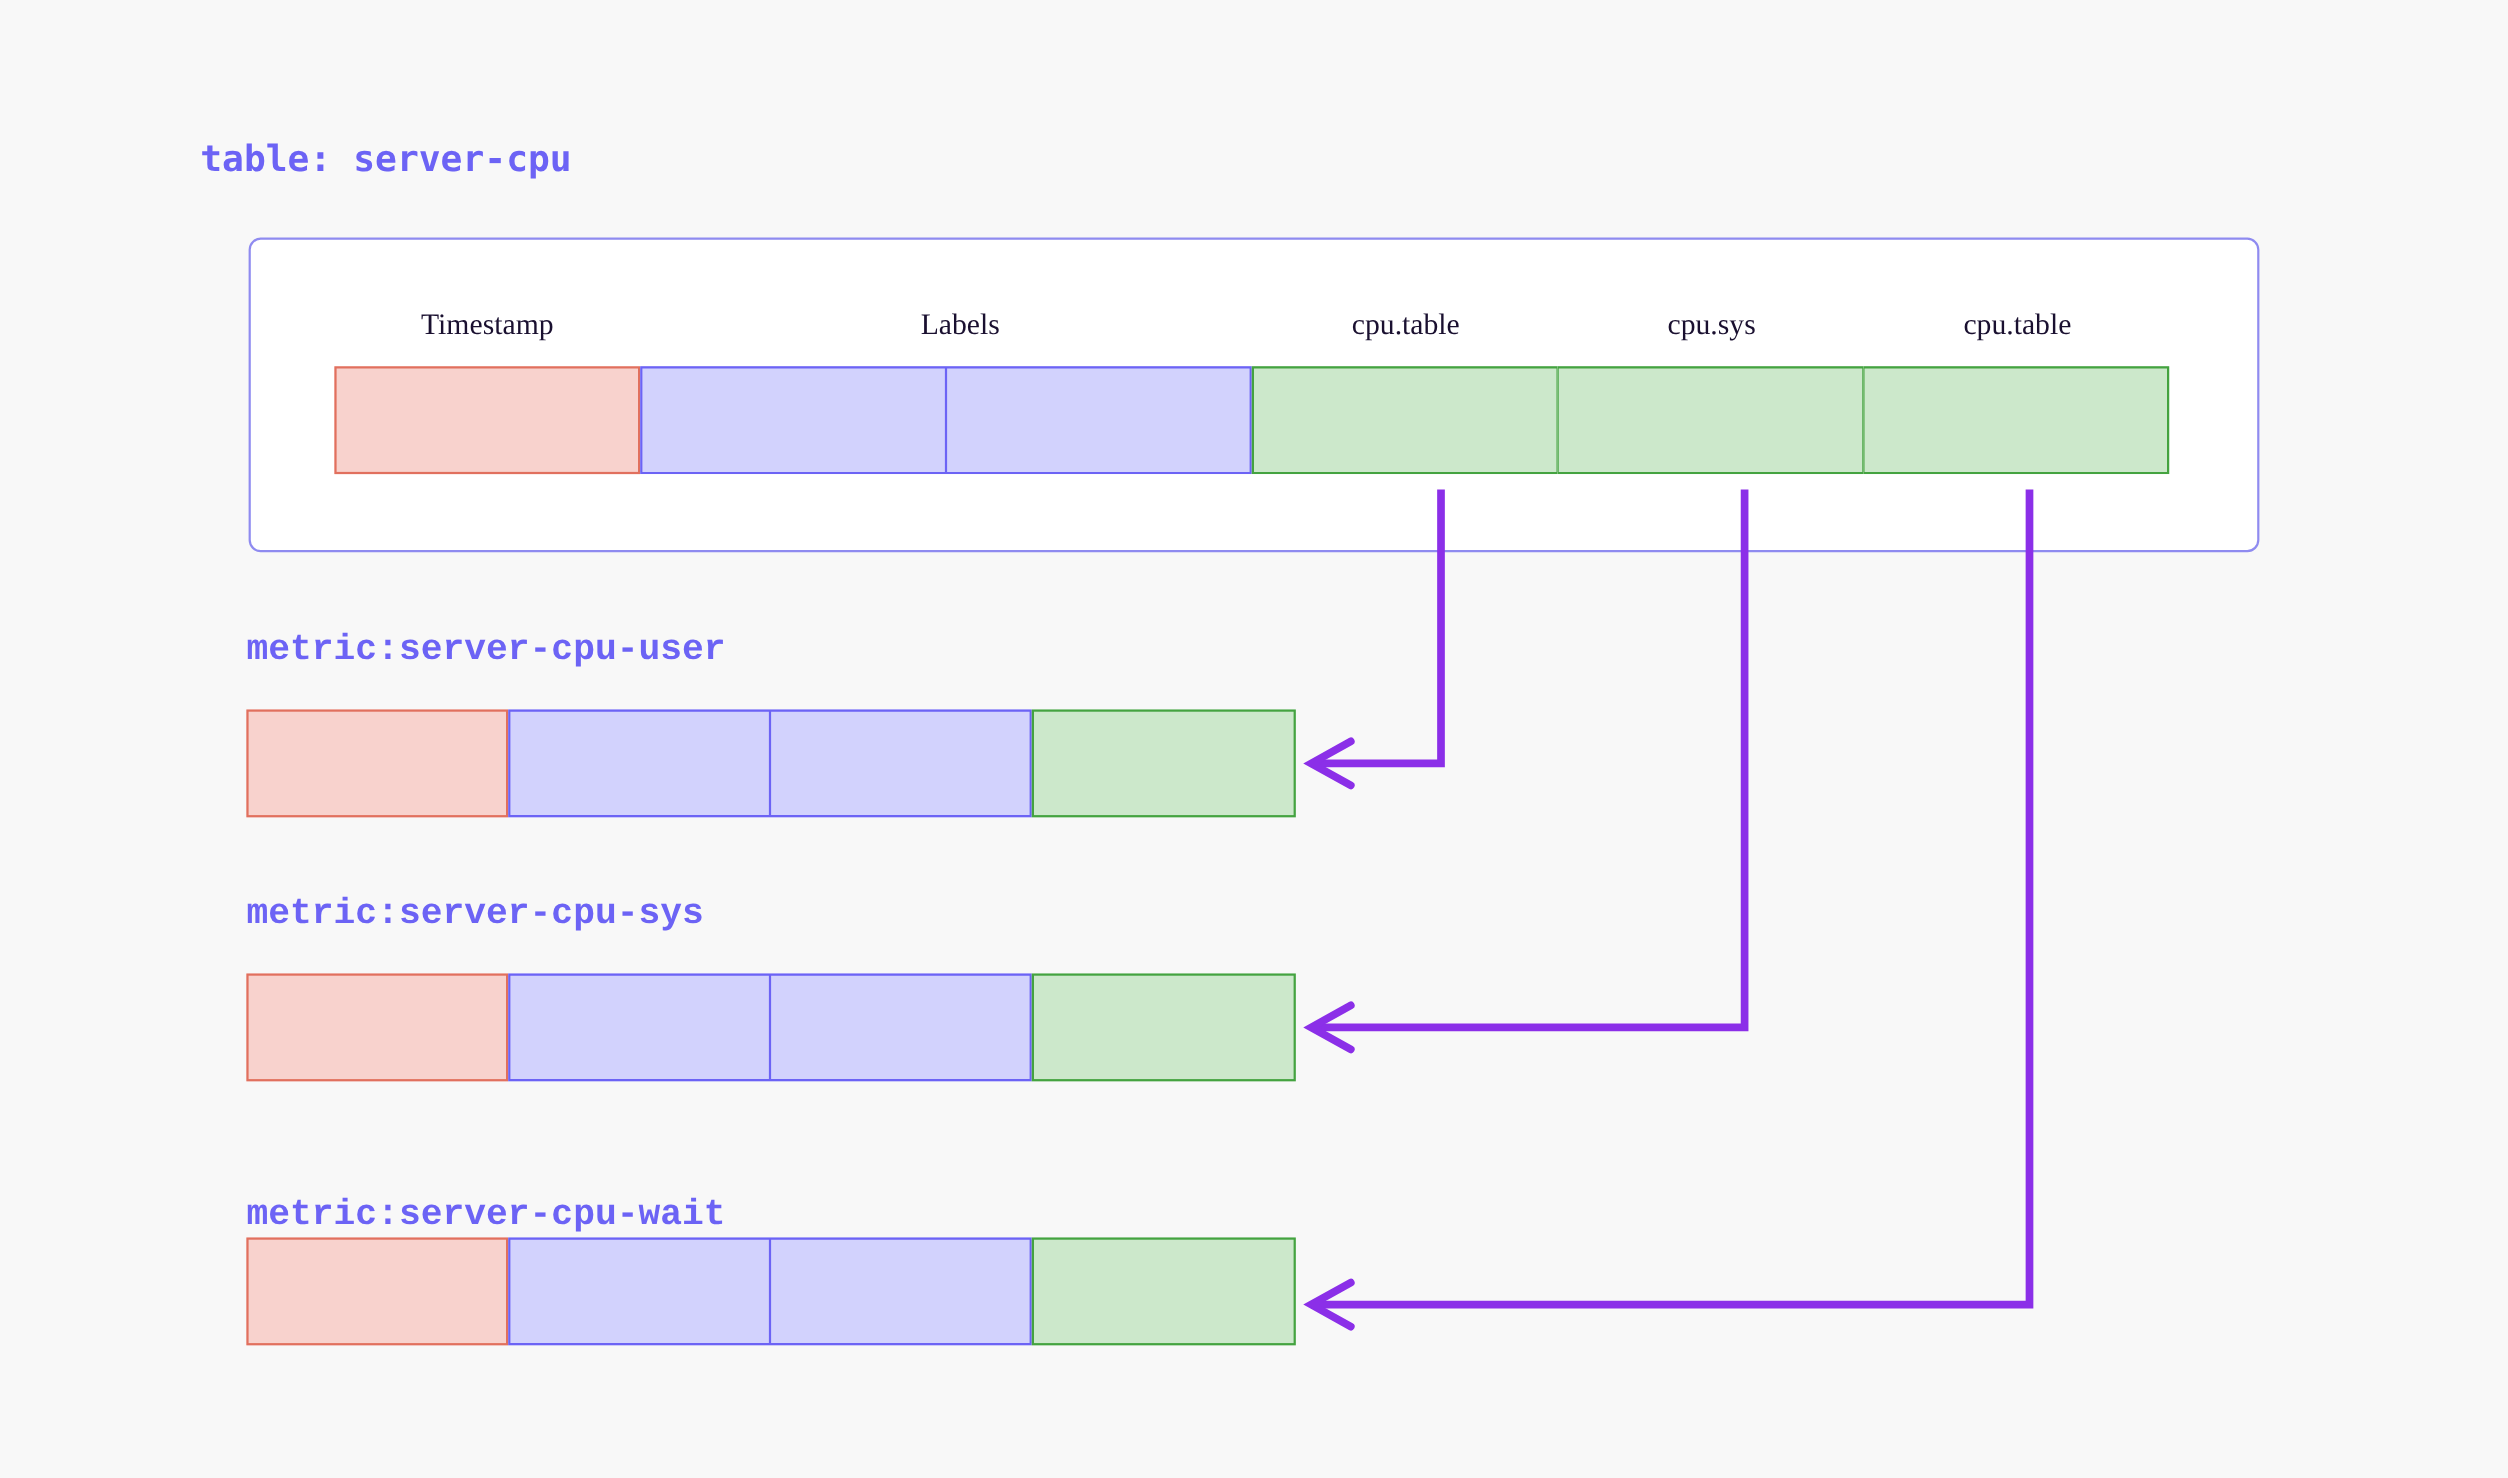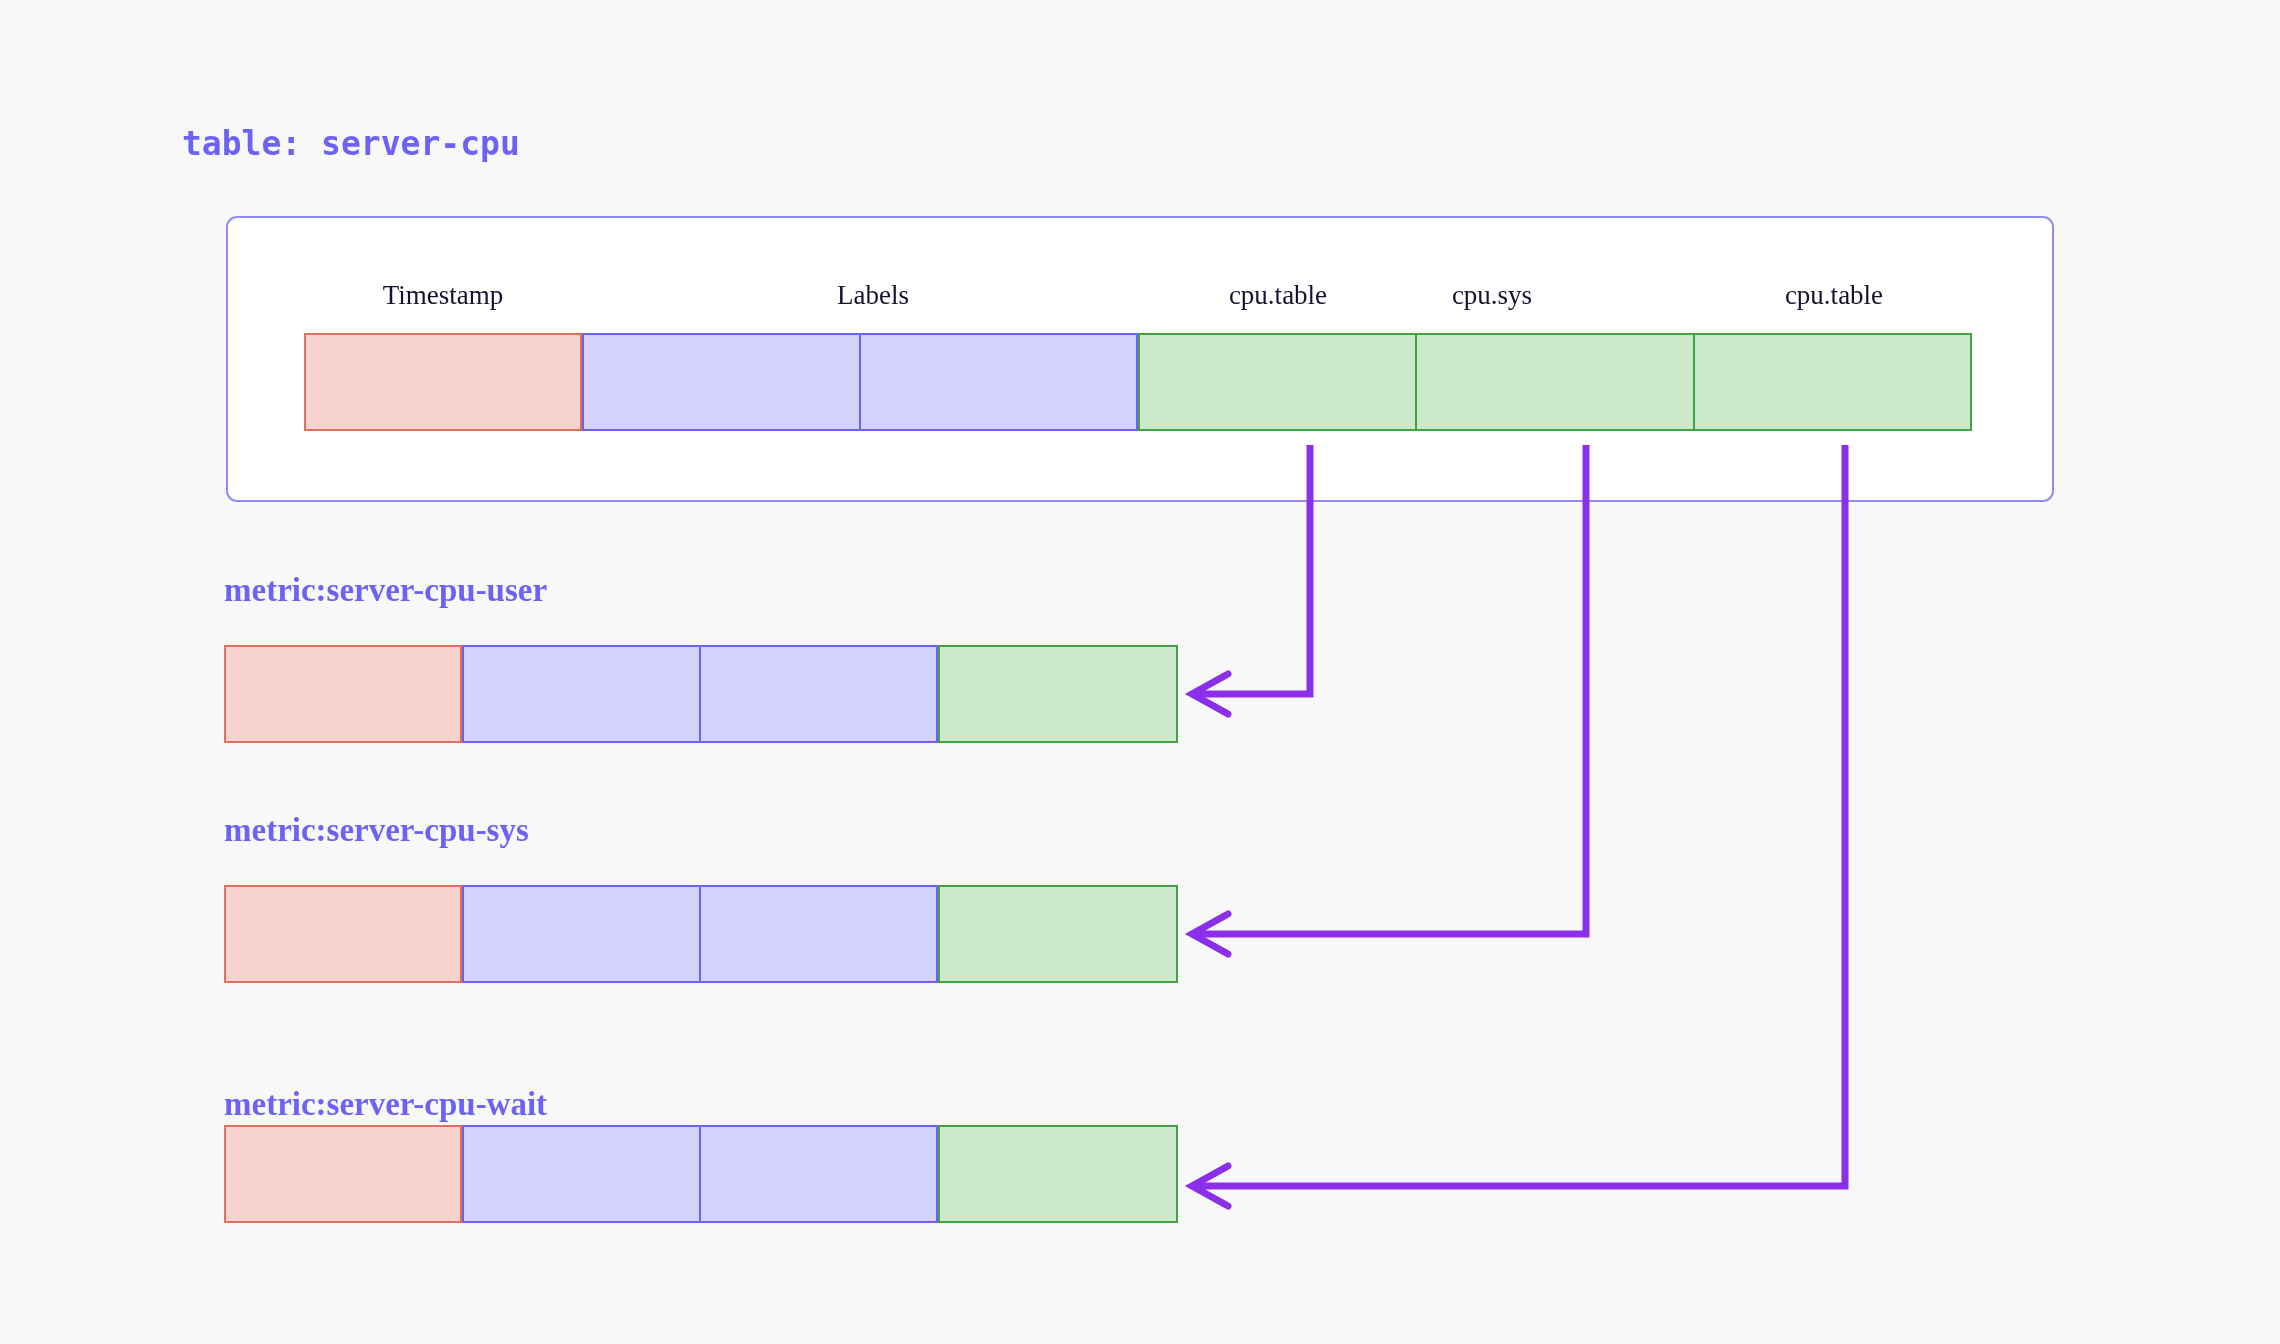--- a/index.html
+++ b/index.html
@@ -86,21 +86,21 @@
     border: 2px solid #44a340;
     border-right-width: 1px;
     border-left-width: 1px;
   }
   .cell-green.first { border-left-width: 2px; }
   .cell-green.last  { border-right-width: 2px; }
 
   
   .metric-title {
     position: absolute;
-    font-family: Liberation Serif, serif;
+    font-family: Liberation Mono, monospace;
     font-size: 33px;
     font-weight: bold;
     color: #6c63f5;
     white-space: pre;
   }
   .metric-row {
     position: absolute;
     left: 224px;
     height: 98px;
     display: flex;
@@ -120,21 +120,21 @@
 
 <div id="canvas">
 
   <div class="table-title">table: server-cpu</div>
 
   <div class="table-card"></div>
 
   <div class="col-header" style="left:304px;  width:278px;">Timestamp</div>
   <div class="col-header" style="left:734px;  width:278px;">Labels</div>
   <div class="col-header" style="left:1139px; width:278px;">cpu.table</div>
-  <div class="col-header" style="left:1353px; width:278px;">cpu.sys</div>
+  <div class="col-header" style="left:1417px; width:278px;">cpu.sys</div>
   <div class="col-header" style="left:1695px; width:278px;">cpu.table</div>
 
   <div class="table-row">
     <div class="cell cell-red" style="width:278px;"></div>
     <div class="cell cell-blue first" style="width:278px;"></div>
     <div class="cell cell-blue last" style="width:278px;"></div>
     <div class="cell cell-green first" style="width:278px;"></div>
     <div class="cell cell-green" style="width:278px;"></div>
     <div class="cell cell-green last" style="width:278px;"></div>
   </div>

